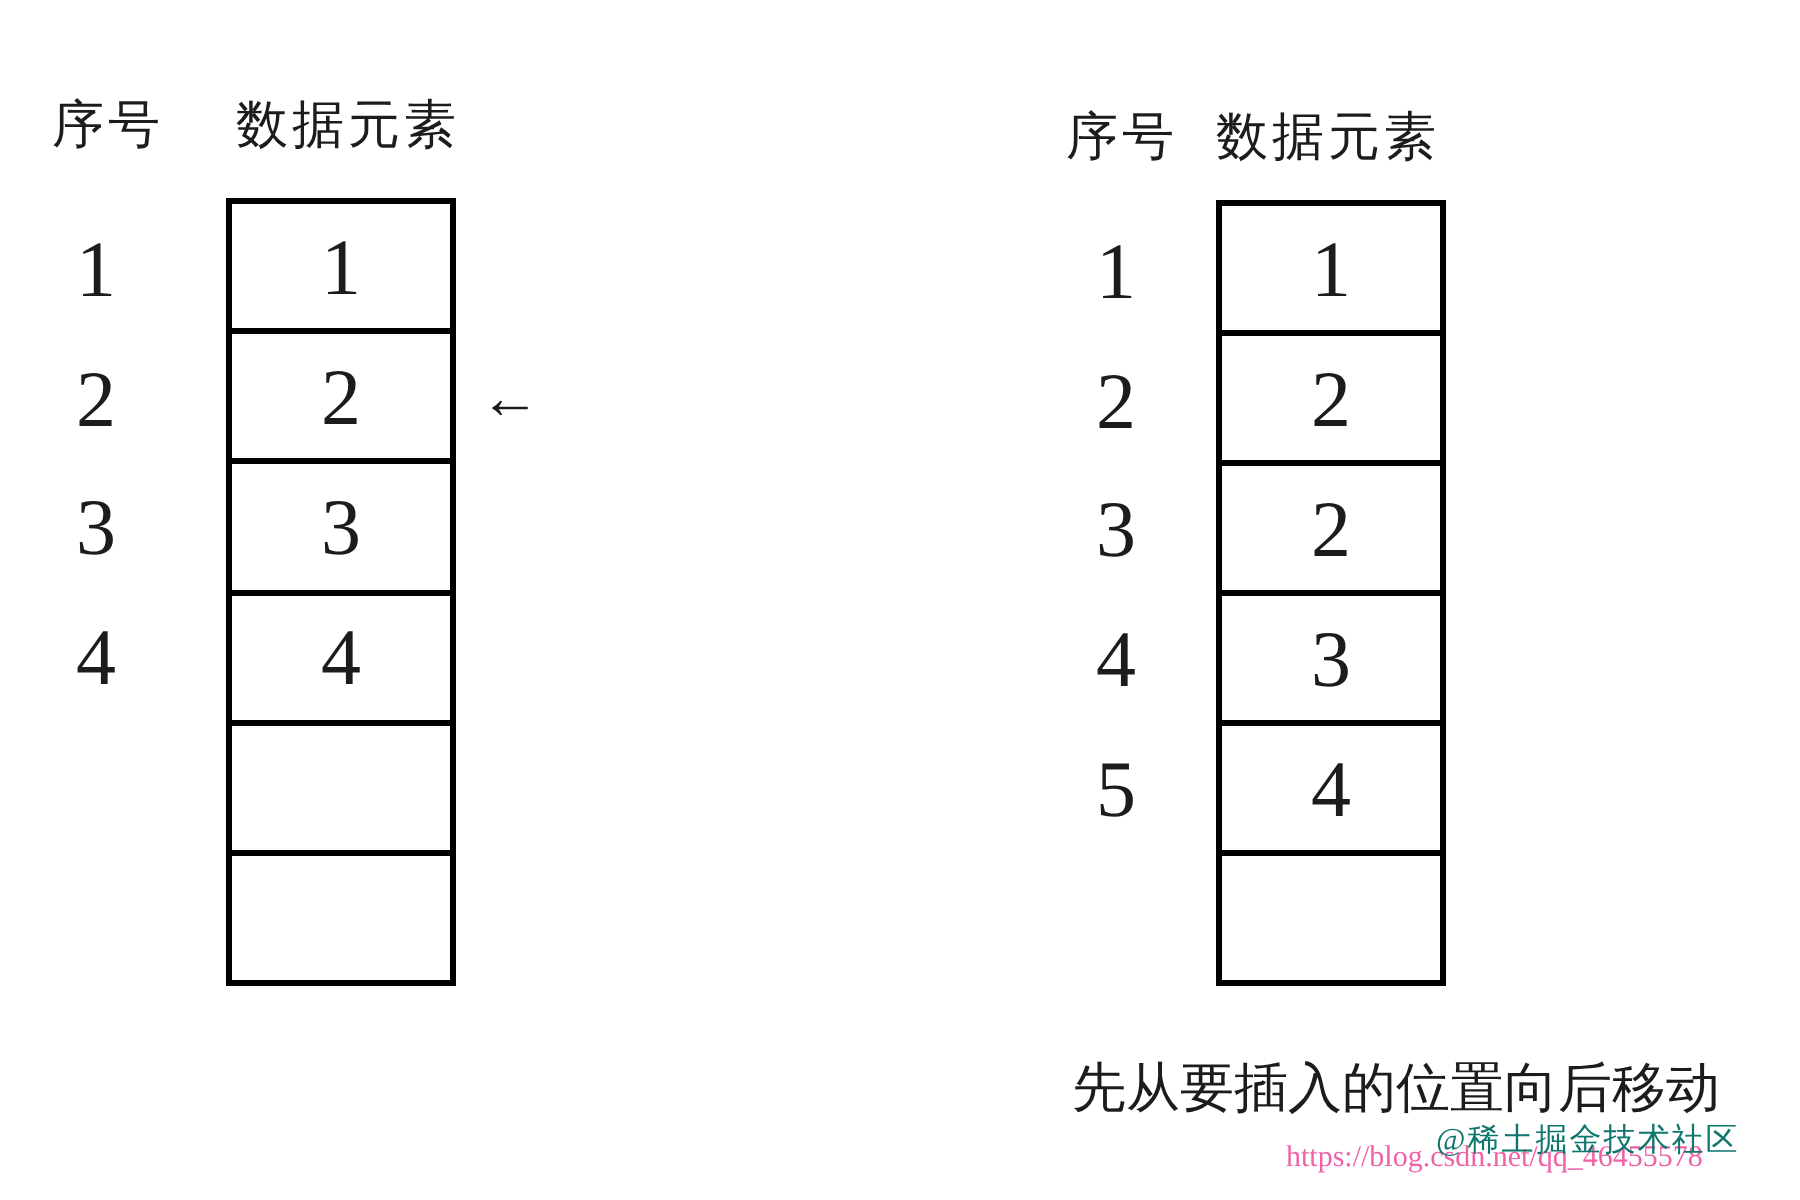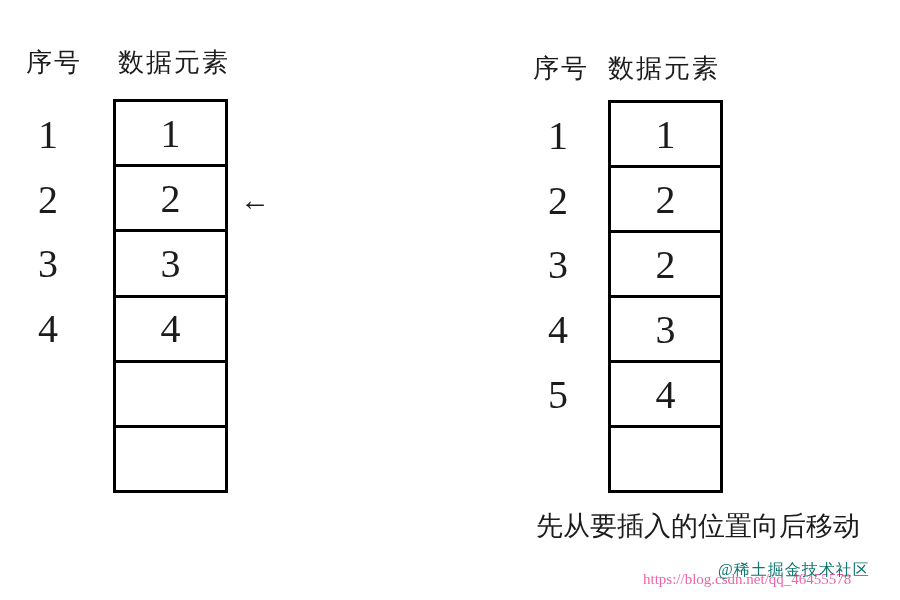--- a/index.html
+++ b/index.html
@@ -59,20 +59,21 @@
     line-height:30px;
   }
   .annotation .ann-text{
     font-size:26px;
     letter-spacing:1px;
   }
   .caption{
     font-size:27px;
     white-space:nowrap;
     color:#1c1c1c;
+    margin-top:18px;
   }
   .wm-community{
     font-size:16px;
     letter-spacing:1px;
     color:#0f766e;
     white-space:nowrap;
   }
   .wm-url{
     font-family:Liberation Serif, serif;
     font-size:15px;

